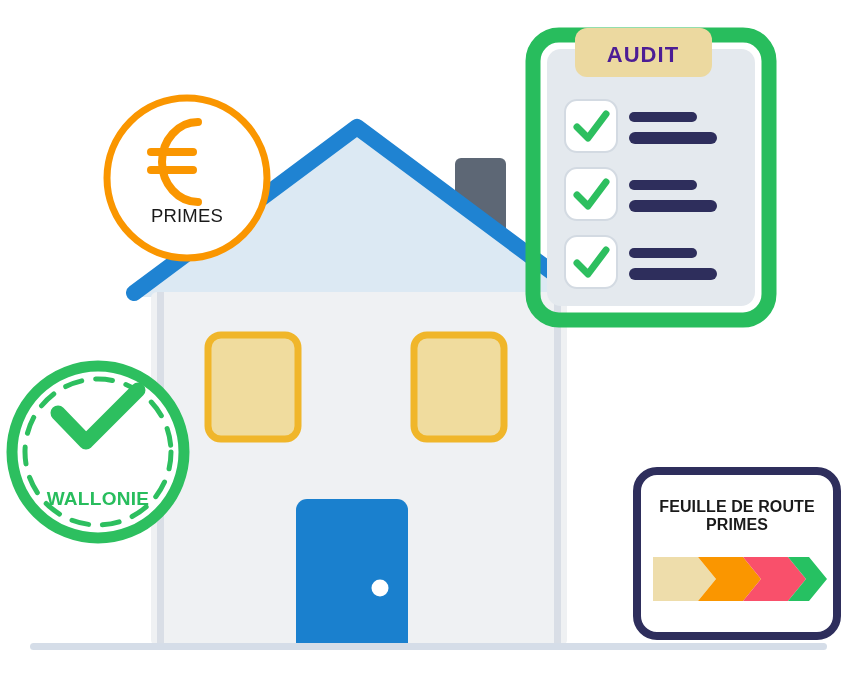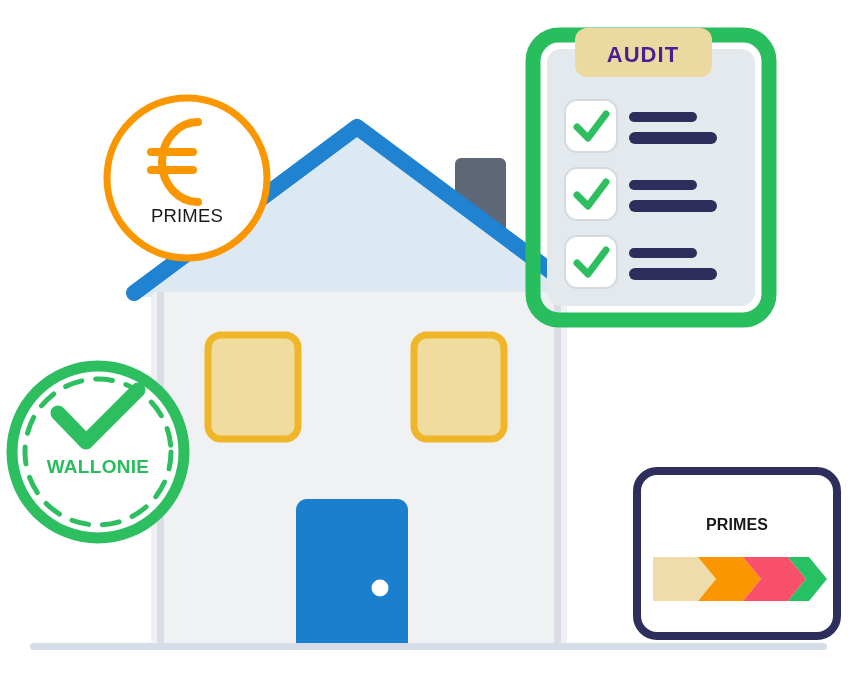--- a/index.html
+++ b/index.html
@@ -51,21 +51,21 @@
     left: 18px;
     top: 455px;
     width: 160px;
     font-size: 19px;
     font-weight: 700;
     letter-spacing: 0.3px;
     color: #1a1a1a;
   }
   #wallonie-label {
     left: 18px;
-    top: 456px;
+    top: 488px;
     width: 160px;
     font-size: 19px;
     font-weight: 700;
     letter-spacing: 0.3px;
     color: #28bd5d;
   }
   #roadmap-title {
     left: 645px;
     top: 498px;
     width: 184px;
@@ -162,15 +162,15 @@
     </g>
   </svg>
 
   <div class="txt" id="primes-label">PRIMES</div>
 
   <div class="txt" id="audit-label">AUDIT</div>
 
 
   <div class="txt" id="wallonie-label">WALLONIE</div>
 
-  <div class="txt" id="roadmap-title"><br><span>PRIMES</span></div>
+  <div class="txt" id="roadmap-title"><span>FEUILLE DE ROUTE</span><br><span>PRIMES</span></div>
 
 </div>
 
 </body></html>

